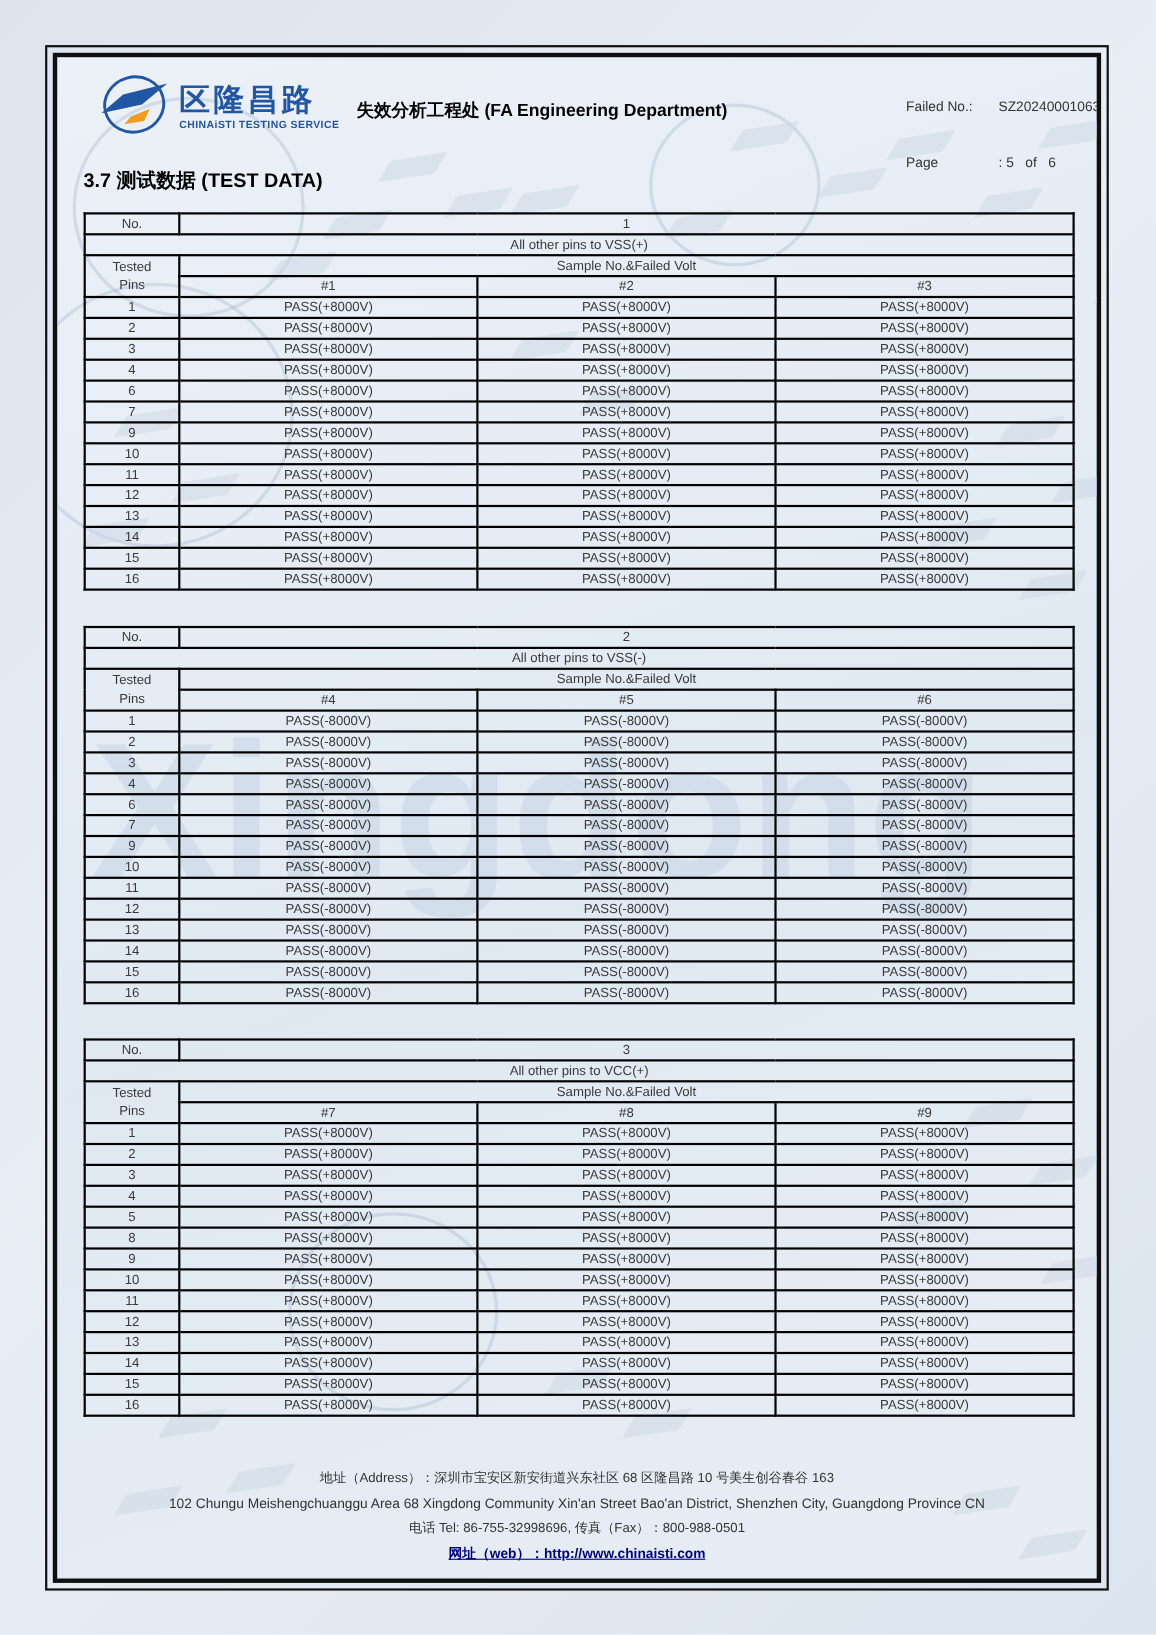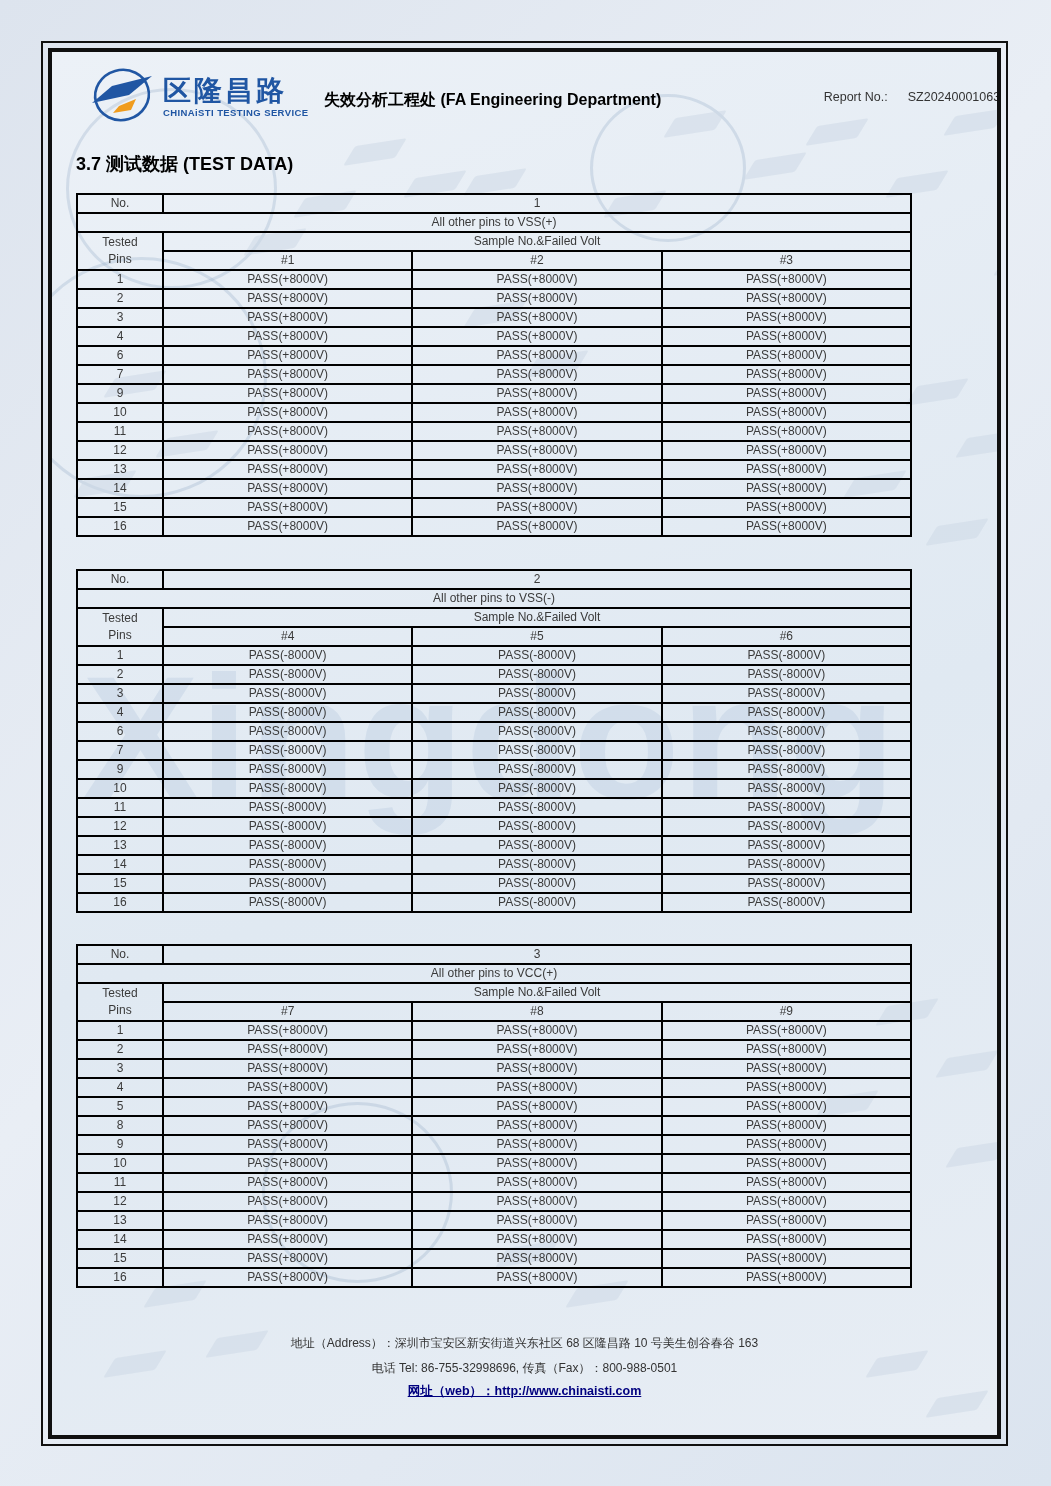--- a/index.html
+++ b/index.html
@@ -37,21 +37,21 @@
   .logo-text .en{font-size:9.5px;font-weight:700;color:#2056a3;letter-spacing:.4px;margin-top:2px;}
   .dept{position:absolute;left:247px;top:28px;font-size:16px;font-weight:700;color:#000;}
   .report{position:absolute;left:712px;top:14px;font-size:12.5px;color:#333;}
   .rep-row{margin-bottom:9px;white-space:pre;}
   .rep-label{display:inline-block;width:84px;}
   
   .sec-title{position:absolute;left:24px;top:100px;font-size:18px;font-weight:700;color:#000;z-index:2;}
   
   .tbl-wrap{position:absolute;left:24px;width:901px;z-index:1;}
   .tw0{top:141px;} .tw1{top:517px;} .tw2{top:892px;}
-  table.data-table{width:836px;border-collapse:collapse;table-layout:fixed;}
+  table.data-table{width:901px;border-collapse:collapse;table-layout:fixed;}
   table.data-table col.c0{width:86px;}
   table.data-table td{
     border:2px solid #000;text-align:center;vertical-align:middle;
     font-size:12px;color:#3a3a3a;height:17px;padding:0 2px;line-height:1.12;
     overflow:hidden;white-space:nowrap;
   }
   td.tested div{line-height:1.45;}
   
   .footer{position:absolute;left:0;right:0;top:1283px;text-align:center;z-index:2;color:#333;}
   .footer .f-cn{font-size:12px;margin-bottom:8px;}
@@ -116,21 +116,24 @@
           </svg>
         </span>
         <span class="logo-text">
           <div class="cn">区隆昌路</div>
           <div class="en">CHINAiSTI TESTING SERVICE</div>
         </span>
       </div>
       <div class="dept">失效分析工程处 (FA Engineering Department)</div>
       <div class="report">
         <div class="rep-row">
-          <span class="rep-label">Report No.:</span><span>SZ20240001063A</span>
+          <span class="rep-label">Failed No.:</span><span>SZ20240001063A</span>
+        </div>
+        <div class="rep-row">
+          <span class="rep-label">Page</span><span>:</span> <span>5   of   6</span>
         </div>
       </div>
     </div>
 
     <div class="sec-title">3.7 测试数据 (TEST DATA)</div>
 
     <div class="tbl-wrap tw0">
       <table class="data-table" data-table="0">
         <colgroup>
             <col class="c0">
@@ -471,18 +474,19 @@
               <td>PASS(+8000V)</td>
               <td>PASS(+8000V)</td>
               <td>PASS(+8000V)</td>
             </tr>
           </tbody>
         </table>
     </div>
 
     <div class="footer">
       <div class="f-cn">地址（Address）：深圳市宝安区新安街道兴东社区 68 区隆昌路 10 号美生创谷春谷 163</div>
+      <div class="f-en">102 Chungu Meishengchuanggu Area 68 Xingdong Community Xin'an Street Bao'an District, Shenzhen City, Guangdong Province CN</div>
       <div class="f-tel">电话 Tel: 86-755-32998696, 传真（Fax）：800-988-0501</div>
       <div class="f-web"><a href="#">网址（web）：http://www.chinaisti.com</a></div>
     </div>
 
   </div>
 </div>
 
 </body></html>

